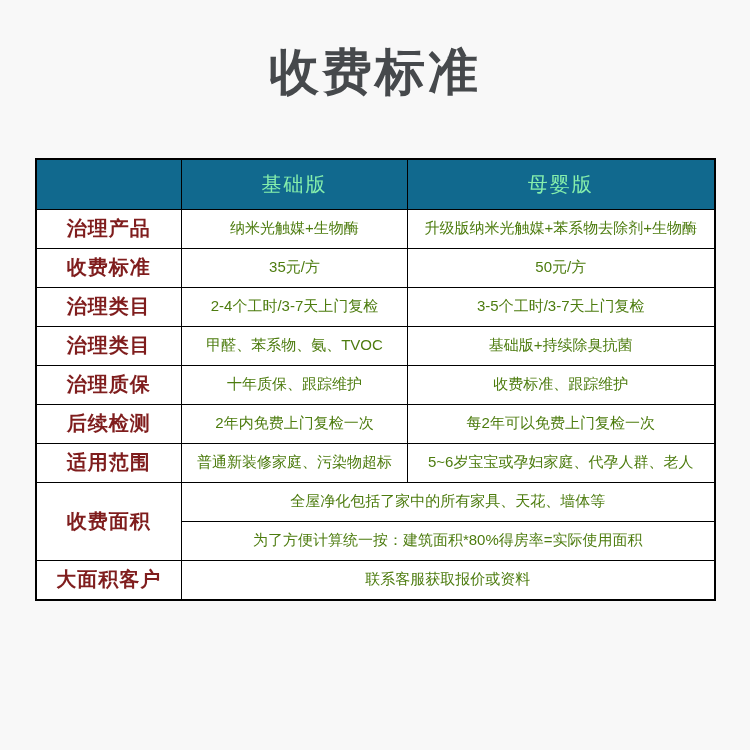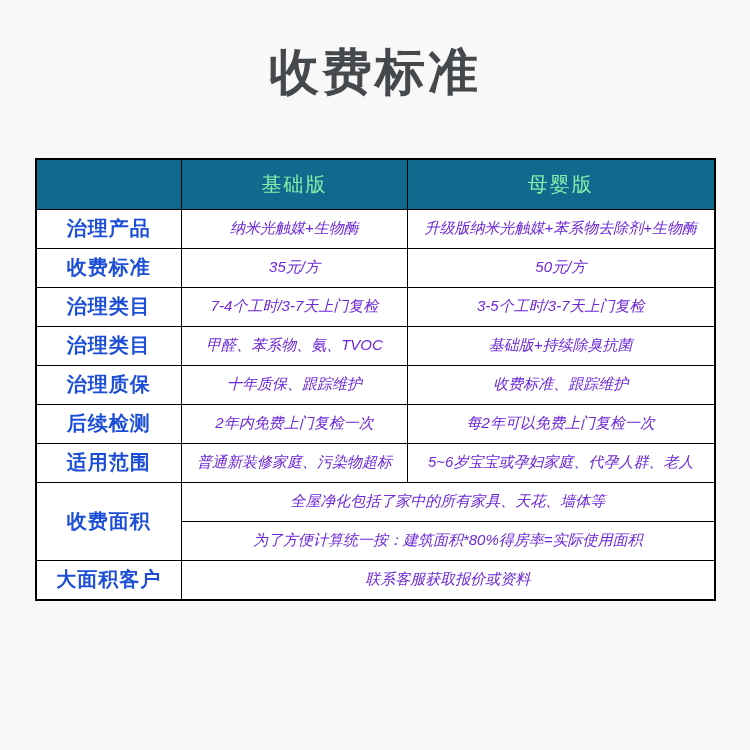--- a/index.html
+++ b/index.html
@@ -50,29 +50,28 @@
     background: #11698e;
     color: #86efac;
     height: 49px;
     font-size: 20px;
     font-weight: 500;
     letter-spacing: 2px;
   }
   td.row-label {
     font-size: 20px;
     font-weight: bold;
-    color: #1d4ed8;
+    color: #7f1d1d;
     height: 38px;
     letter-spacing: 1px;
   }
   td.cell {
     font-size: 15px;
-    color: #6d28d9;
+    color: #4d7c0f;
     height: 38px;
-    font-style: italic;
   }
   td.sub-top {
     border-bottom: 1px solid #c9c9c9;
   }
   td.sub-bottom {
     border-top: 1px solid #c9c9c9;
   }
 </style>
 </head>
 <body>
@@ -102,21 +101,21 @@
     </tr>
 
     <tr>
       <td class="row-label">收费标准</td>
       <td class="cell">35元/方</td>
       <td class="cell">50元/方</td>
     </tr>
 
     <tr>
       <td class="row-label">治理类目</td>
-      <td class="cell">7-4个工时/3-7天上门复检</td>
+      <td class="cell">2-4个工时/3-7天上门复检</td>
       <td class="cell">3-5个工时/3-7天上门复检</td>
     </tr>
 
     <tr>
       <td class="row-label">治理类目</td>
       <td class="cell">甲醛、苯系物、氨、TVOC</td>
       <td class="cell">基础版+持续除臭抗菌</td>
     </tr>
 
     <tr>

